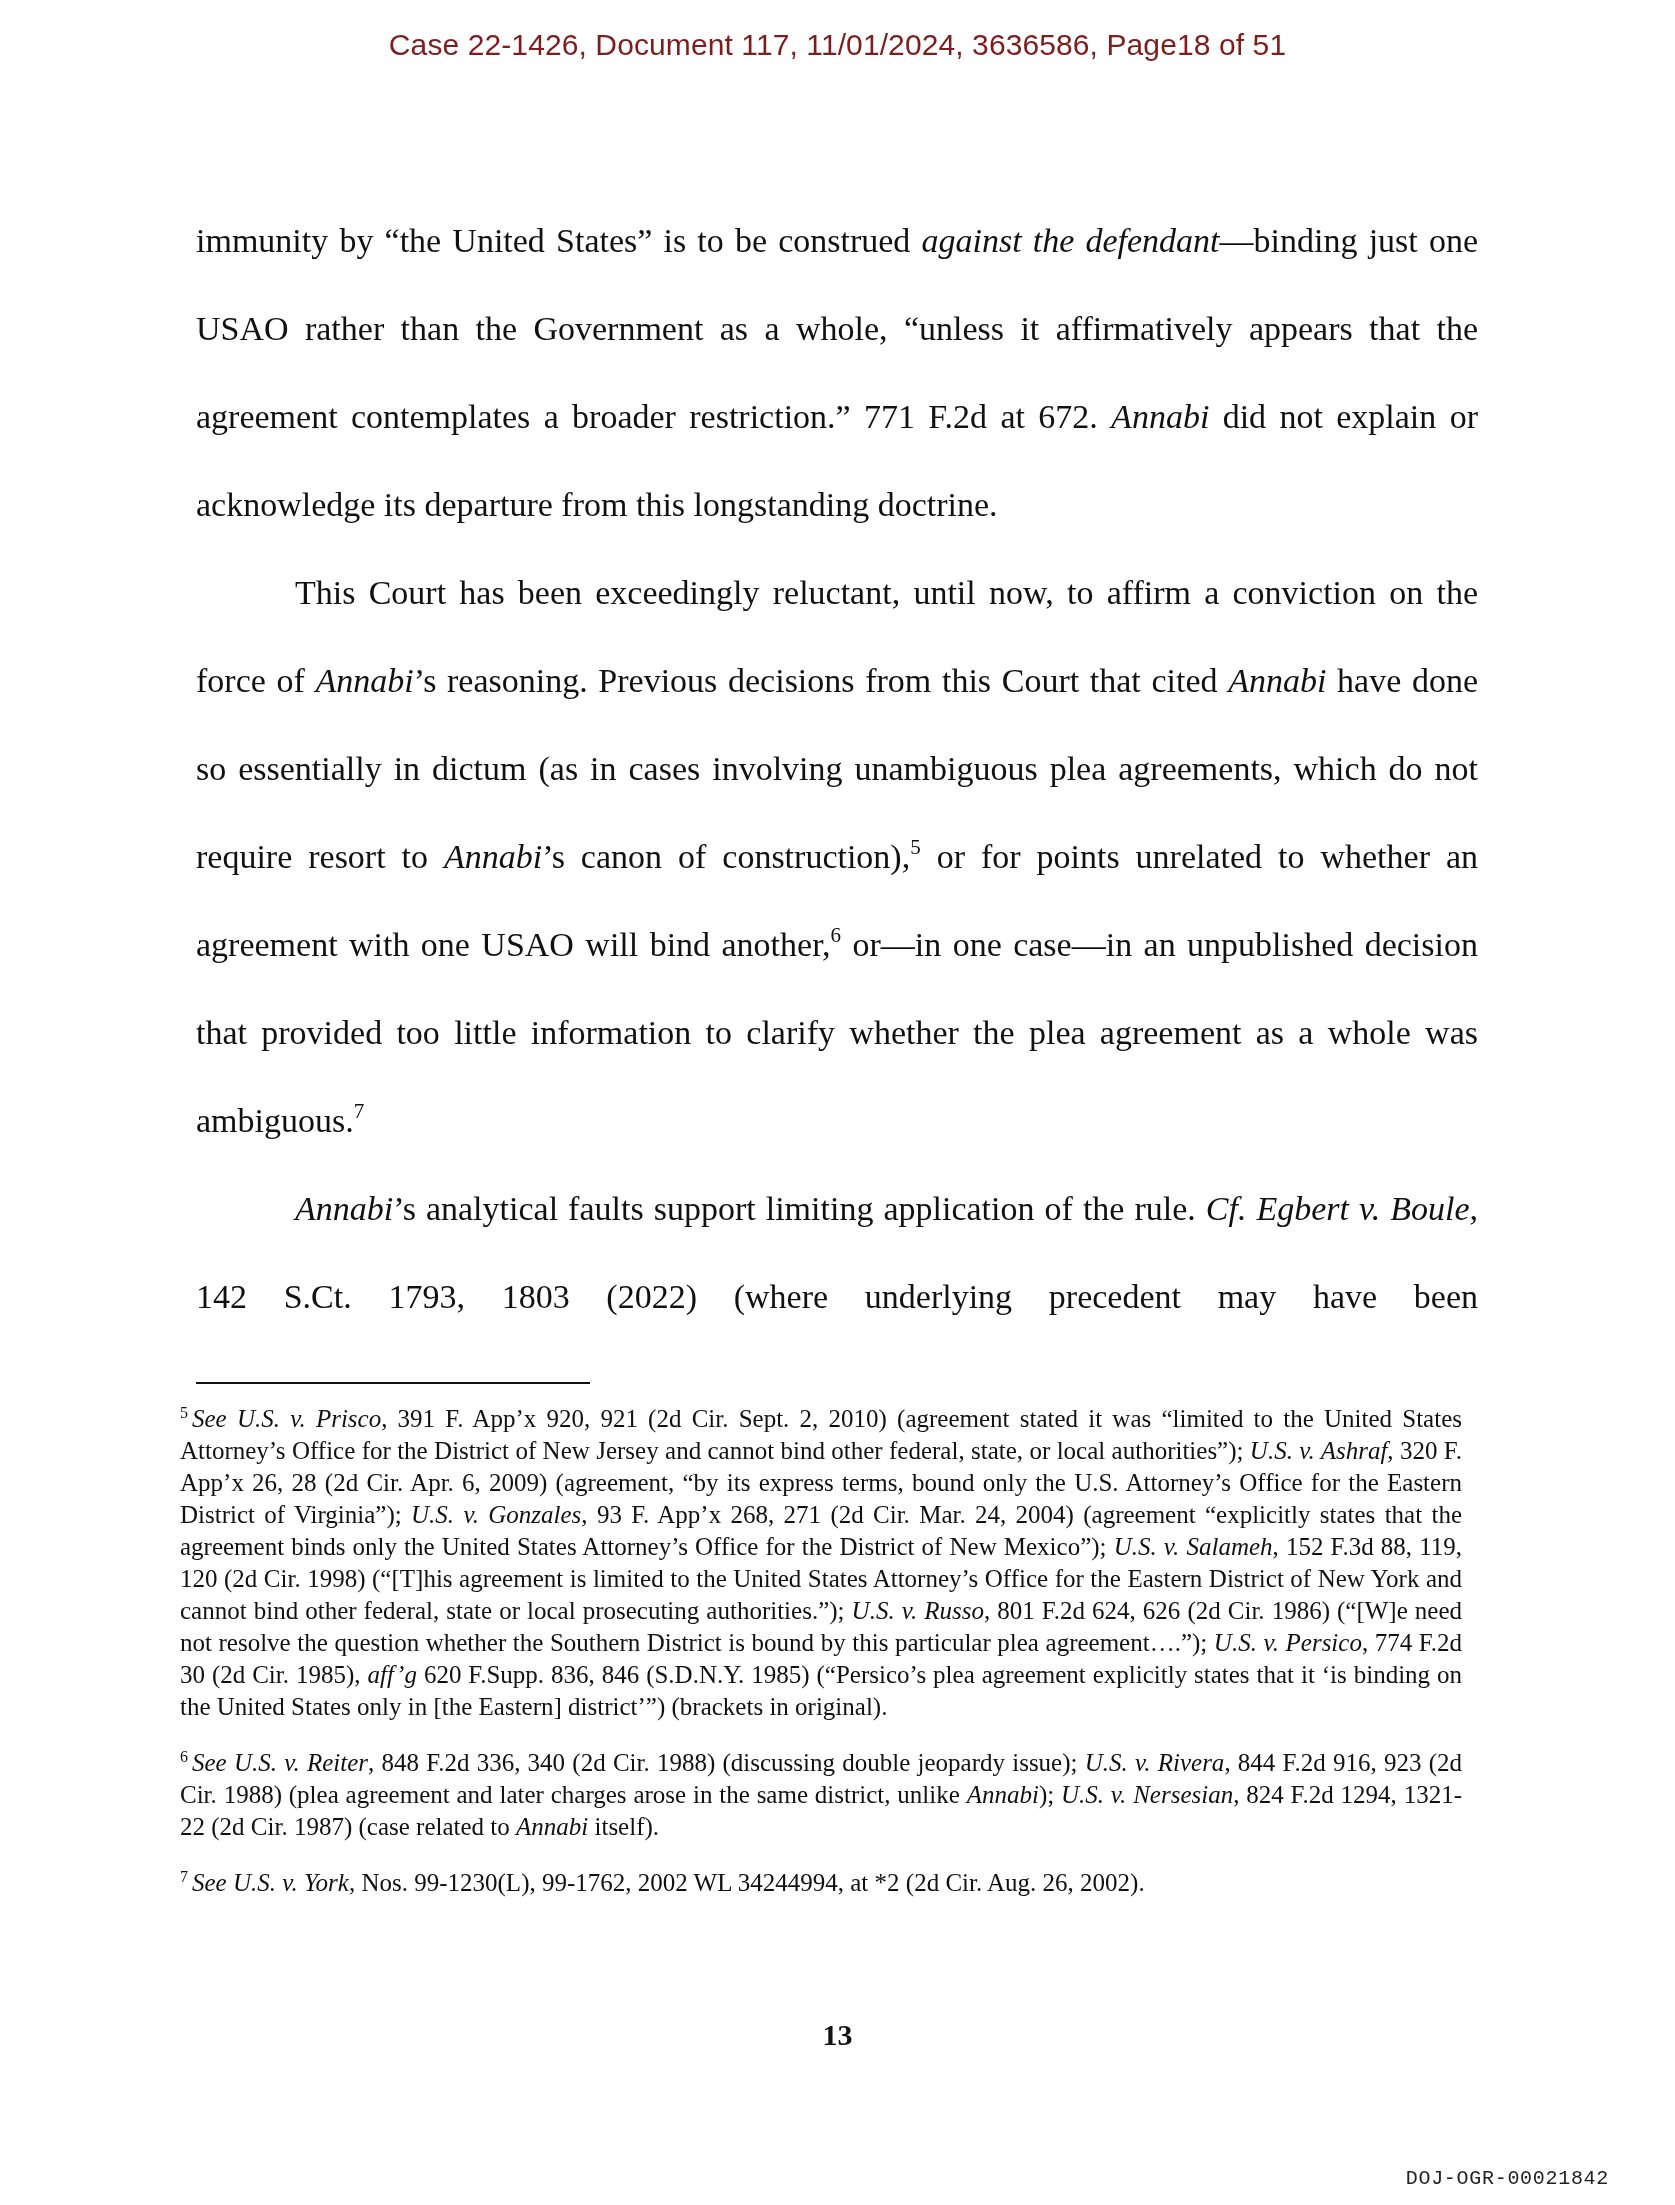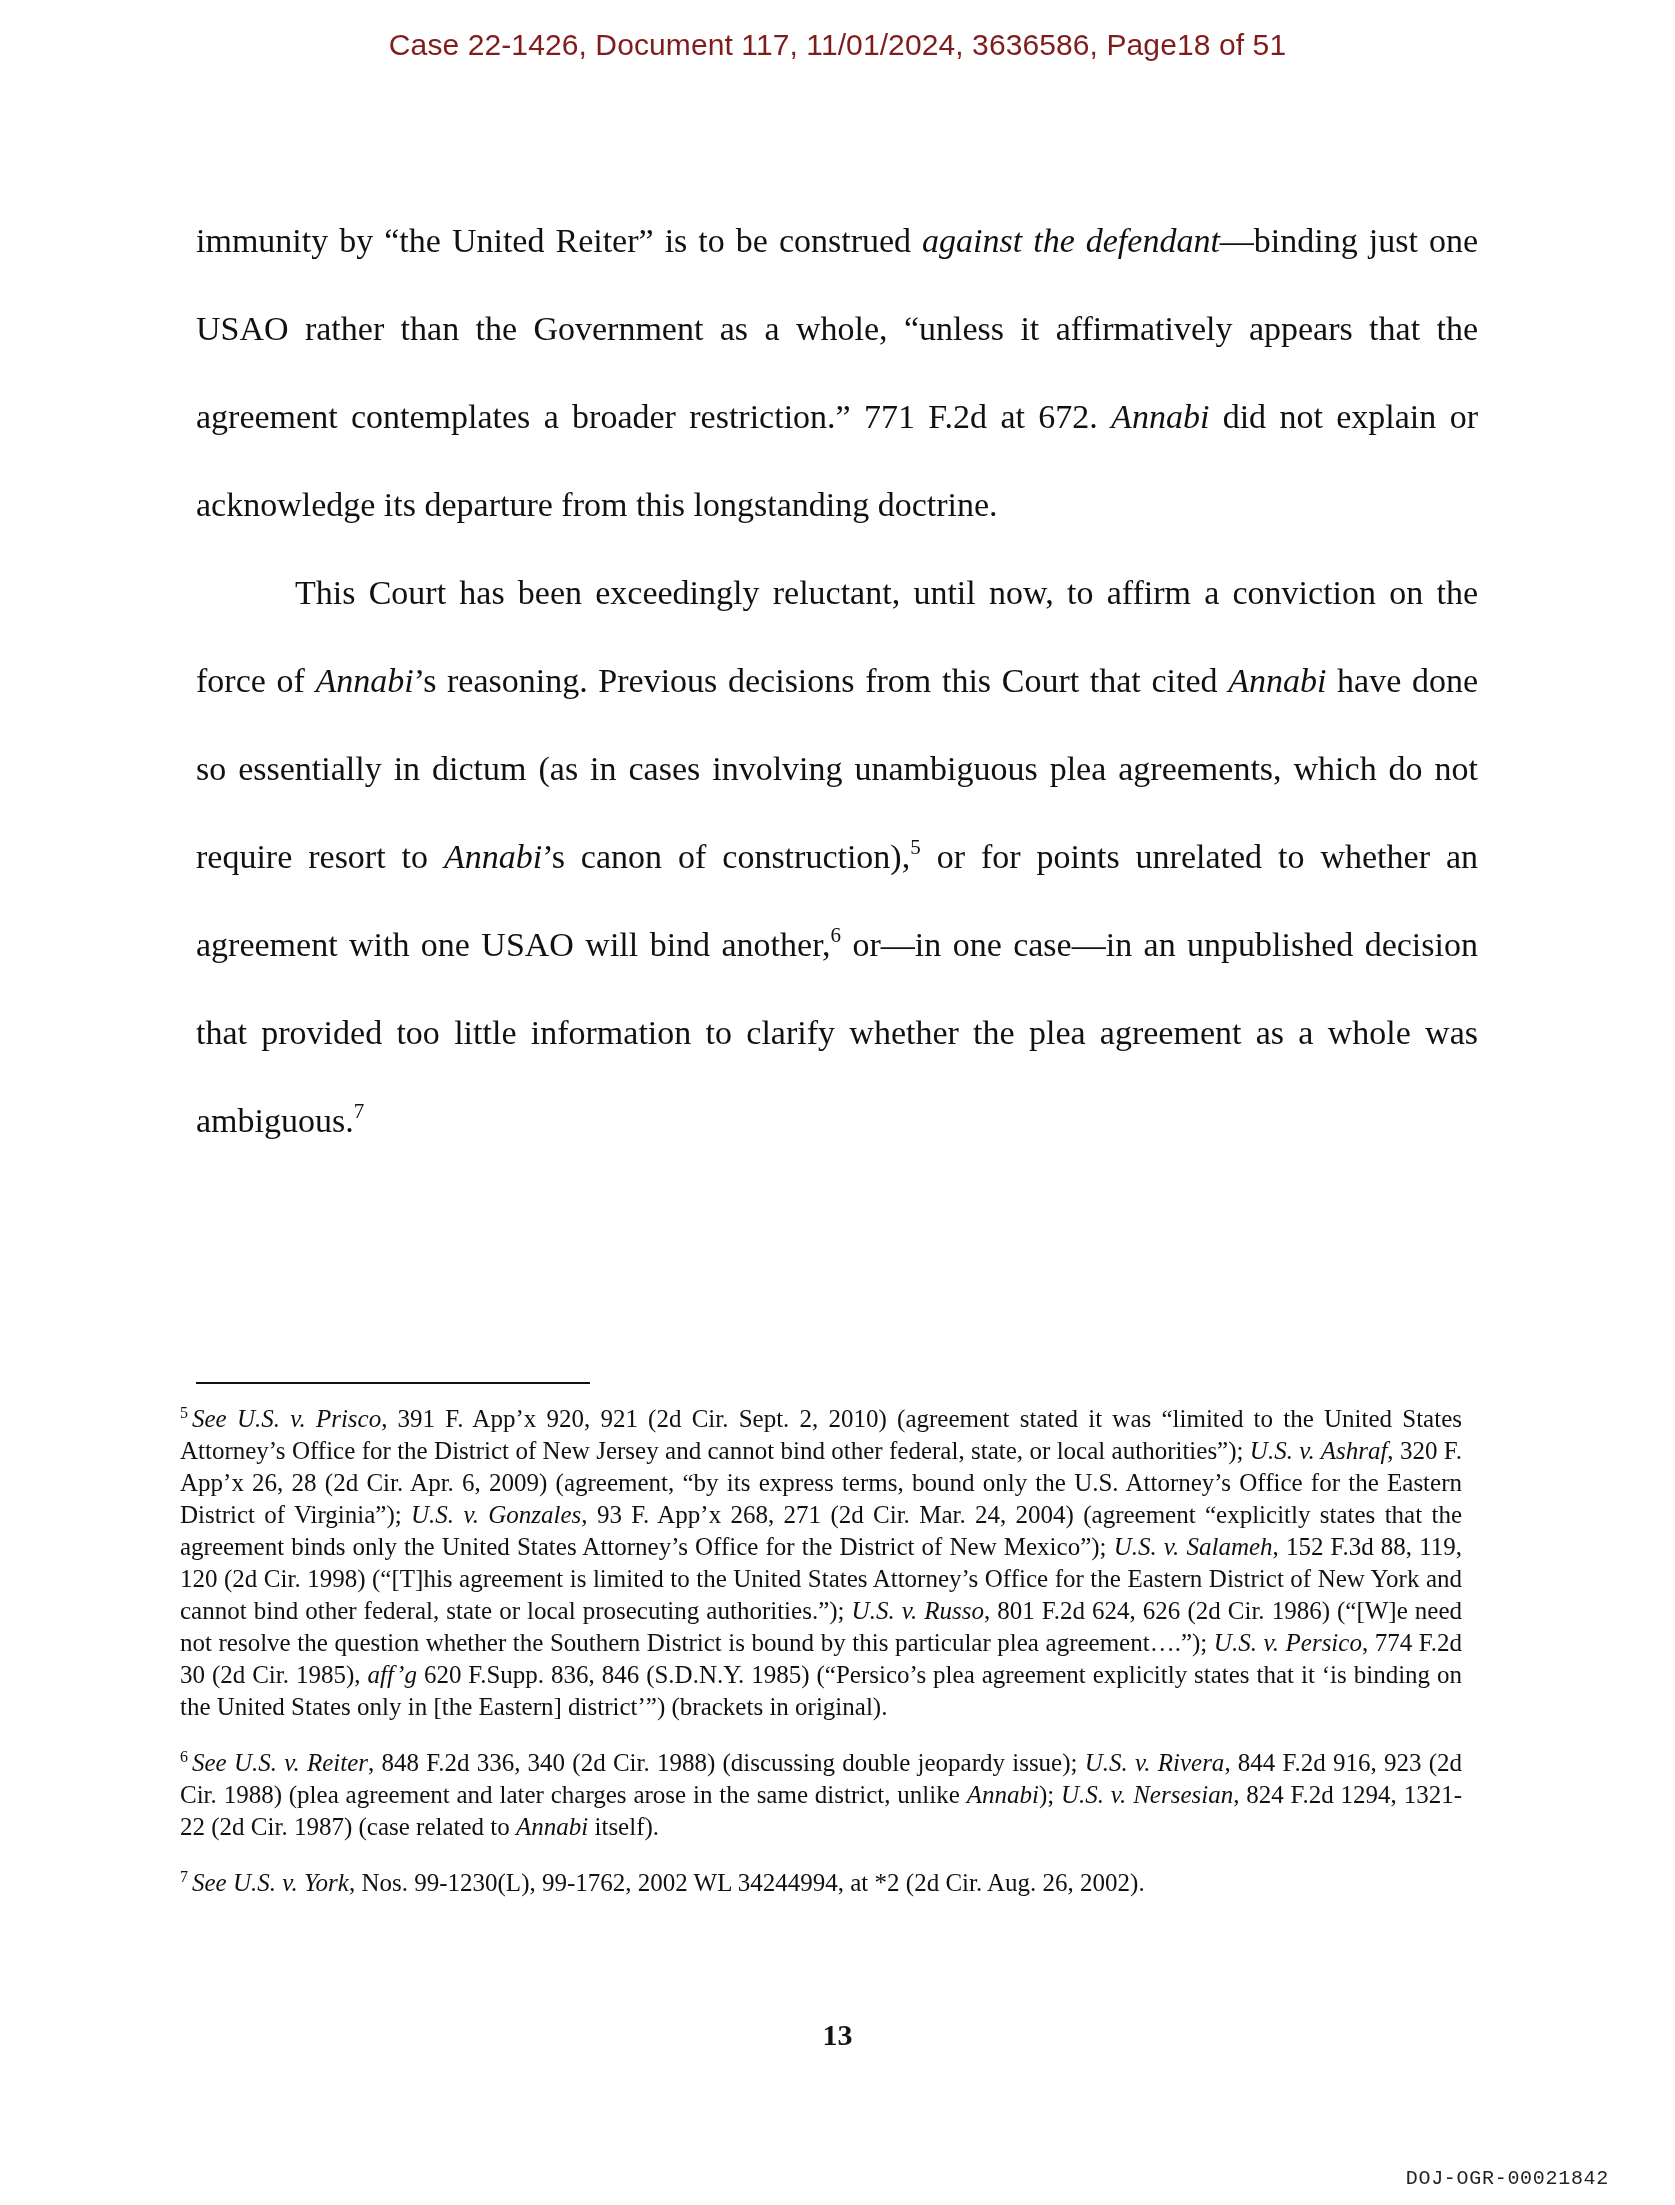--- a/index.html
+++ b/index.html
@@ -75,22 +75,23 @@
       color: #222;
       letter-spacing: 0.7px;
     }
   </style>
 </head>
 <body>
 
 <div class="case-header">Case 22-1426, Document 117, 11/01/2024, 3636586, Page18 of 51</div>
 
 <div class="body-text">
-  <p><span>immunity by “the United Reiter” is to be construed </span><i>against the defendant</i><span>—binding just one USAO rather than the Government as a whole, “unless it affirmatively appears that the agreement contemplates a broader restriction.”  771 F.2d at 672. </span><i>Annabi</i><span> did not explain or acknowledge its departure from this longstanding doctrine.</span></p>
+  <p><span>immunity by “the United States” is to be construed </span><i>against the defendant</i><span>—binding just one USAO rather than the Government as a whole, “unless it affirmatively appears that the agreement contemplates a broader restriction.”  771 F.2d at 672. </span><i>Annabi</i><span> did not explain or acknowledge its departure from this longstanding doctrine.</span></p>
   <p class="indent"><span>This Court has been exceedingly reluctant, until now, to affirm a conviction on the force of </span><i>Annabi</i><span>’s reasoning.  Previous decisions from this Court that cited </span><i>Annabi</i><span> have done so essentially in dictum (as in cases involving unambiguous plea agreements, which do not require resort to </span><i>Annabi</i><span>’s canon of construction),</span><sup class="fn-ref">5</sup><span> or for points unrelated to whether an agreement with one USAO will bind another,</span><sup class="fn-ref">6</sup><span> or—in one case—in an unpublished decision that provided too little information to clarify whether the plea agreement as a whole was ambiguous.</span><sup class="fn-ref">7</sup></p>
+  <p class="indent first-line-only"><i>Annabi</i><span>’s analytical faults support limiting application of the rule.  </span><i>Cf. Egbert v. Boule</i><span>, 142 S.Ct. 1793, 1803 (2022) (where underlying precedent may have been</span></p>
 </div>
 
 <div class="fn-rule"></div>
 
 <div class="footnotes">
   <p class="footnote"><sup>5</sup><i>See U.S. v. Prisco</i><span>, 391 F. App’x 920, 921 (2d Cir. Sept. 2, 2010) (agreement stated it was “limited to the United States Attorney’s Office for the District of New Jersey and cannot bind other federal, state, or local authorities”); </span><i>U.S. v. Ashraf</i><span>, 320 F. App’x 26, 28 (2d Cir. Apr. 6, 2009) (agreement, “by its express terms, bound only the U.S. Attorney’s Office for the Eastern District of Virginia”); </span><i>U.S. v. Gonzales</i><span>, 93 F. App’x 268, 271 (2d Cir. Mar. 24, 2004) (agreement “explicitly states that the agreement binds only the United States Attorney’s Office for the District of New Mexico”); </span><i>U.S. v. Salameh</i><span>, 152 F.3d 88, 119, 120 (2d Cir. 1998) (“[T]his agreement is limited to the United States Attorney’s Office for the Eastern District of New York and cannot bind other federal, state or local prosecuting authorities.”); </span><i>U.S. v. Russo</i><span>, 801 F.2d 624, 626 (2d Cir. 1986) (“[W]e need not resolve the question whether the Southern District is bound by this particular plea agreement….”); </span><i>U.S. v. Persico</i><span>, 774 F.2d 30 (2d Cir. 1985), </span><i>aff’g</i><span> 620 F.Supp. 836, 846 (S.D.N.Y. 1985) (“Persico’s plea agreement explicitly states that it ‘is binding on the United States only in [the Eastern] district’”) (brackets in original).</span></p>
   <p class="footnote"><sup>6</sup><i>See U.S. v. Reiter</i><span>, 848 F.2d 336, 340 (2d Cir. 1988) (discussing double jeopardy issue); </span><i>U.S. v. Rivera</i><span>, 844 F.2d 916, 923 (2d Cir. 1988) (plea agreement and later charges arose in the same district, unlike </span><i>Annabi</i><span>); </span><i>U.S. v. Nersesian</i><span>, 824 F.2d 1294, 1321-22 (2d Cir. 1987) (case related to </span><i>Annabi</i><span> itself).</span></p>
   <p class="footnote"><sup>7</sup><i>See U.S. v. York</i><span>, Nos. 99-1230(L), 99-1762, 2002 WL 34244994, at *2 (2d Cir. Aug. 26, 2002).</span></p>
 </div>
 

